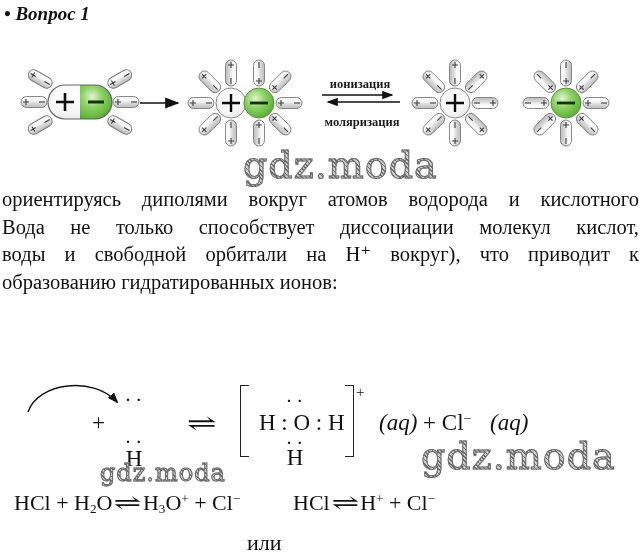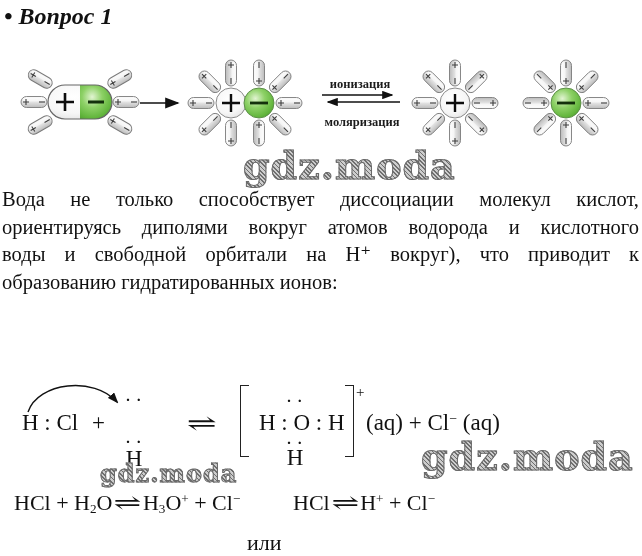--- a/index.html
+++ b/index.html
@@ -1,23 +1,23 @@
 <!DOCTYPE html>
 <html><head>
 <meta charset="utf-8">
 <style>
   html,body{margin:0;padding:0;background:#fff;}
   .page{position:relative;width:642px;height:556px;background:#ffffff;overflow:hidden;
         font-family:"Liberation Serif","DejaVu Serif",serif;color:#111;}
 
-  .title{position:absolute;left:4px;top:3px;font-size:24px;font-weight:bold;font-style:italic;}
+  .title{position:absolute;left:4px;top:3px;font-size:19px;font-weight:bold;font-style:italic;}
 
   .diagram-svg{position:absolute;left:0;top:46px;}
 
-  .wm{position:absolute;font-family:"DejaVu Serif",serif;font-weight:bold;
+  .wm{position:absolute;font-family:"DejaVu Serif",serif;font-weight:normal;
       color:#8d8d8d;-webkit-text-stroke:1px #6a6a6a;letter-spacing:1px;white-space:nowrap;text-align:right;}
   @supports ((-webkit-background-clip:text) or (background-clip:text)){
     .wm{background:repeating-linear-gradient(45deg,#6f6f6f 0 1.2px,#cdcdcd 1.2px 3px);
         -webkit-background-clip:text;background-clip:text;
         -webkit-text-fill-color:transparent;color:transparent;}
   }
   .wm1{left:243px;top:143px;font-size:38px;}
   .wm2{left:100px;top:459px;font-size:24px;}
   .wm3{left:421px;top:434px;font-size:38px;}
 
@@ -51,21 +51,21 @@
   .arc-svg{position:absolute;left:0;top:0;}
 
   .equations{position:absolute;left:0;top:490px;width:642px;height:40px;font-size:22px;}
   .eq{position:absolute;white-space:pre;}
   .eq-left{left:14px;top:0;}
   .eq-or{left:247px;top:1px;margin-top:39px;}
   .eq-right{left:293px;top:0;}
 
   .seg-sub{font-size:.6em;vertical-align:-0.25em;}
   .seg-sup{font-size:.6em;vertical-align:.5em;}
-  .seg-it{}
+  .seg-it{font-style:italic;margin-left:13px;}
   .seg-eq{display:inline-block;transform:scaleX(1.5);margin:0 6px;}
 </style>
 </head>
 <body>
 
 <div class="page">
 
   <div class="title">• Вопрос 1</div>
 
   <svg class="diagram-svg" width="642" height="114">
@@ -166,37 +166,36 @@
       <use href="#cap" transform="translate(566,27) rotate(270)"></use>
       <use href="#cap" transform="translate(587.2,35.8) rotate(315)"></use>
       <circle cx="566" cy="57" r="15" fill="url(#ggreen)" stroke="#5e8f4a" stroke-width="1"></circle>
       <path d="M557 57 H575" stroke="#14310c" stroke-width="2.8" fill="none"></path>
     </g>
   </svg>
 
   <div class="wm wm1">gdz.moda</div>
 
   <div class="para">
+    <div class="ln">ориентируясь диполями вокруг атомов водорода и кислотного</div>
     <div class="ln">Вода не только способствует диссоциации молекул кислот,</div>
-    <div class="ln">ориентируясь диполями вокруг атомов водорода и кислотного</div>
     <div class="ln">воды и свободной орбитали на H⁺ вокруг), что приводит к</div>
     <div class="ln last">образованию гидратированных ионов:</div>
   </div>
 
   <div class="lewis">
     <svg class="arc-svg" width="200" height="46">
       <defs>
         <marker id="mArc" markerWidth="8" markerHeight="6" refX="6.5" refY="3" orient="auto">
           <path d="M0 0 L8 3 L0 6 Z" fill="#111"></path>
         </marker>
       </defs>
       <path d="M28 40 C 38 10, 94 4, 117 30" fill="none" stroke="#111" stroke-width="1.4" marker-end="url(#mArc)"></path>
     </svg>
 
-    <span class="lw lw-hcl">H : Cl</span>
     <span class="lw lw-plus1">+</span>
 
     <span class="water">
       <span class="dots dots-top">· ·</span>
       <span class="dots dots-bottom">· ·</span>
       <span class="h-below">H</span>
     </span>
 
     <span class="lw lw-eq"><span class="eqch">⇌</span></span>
 

